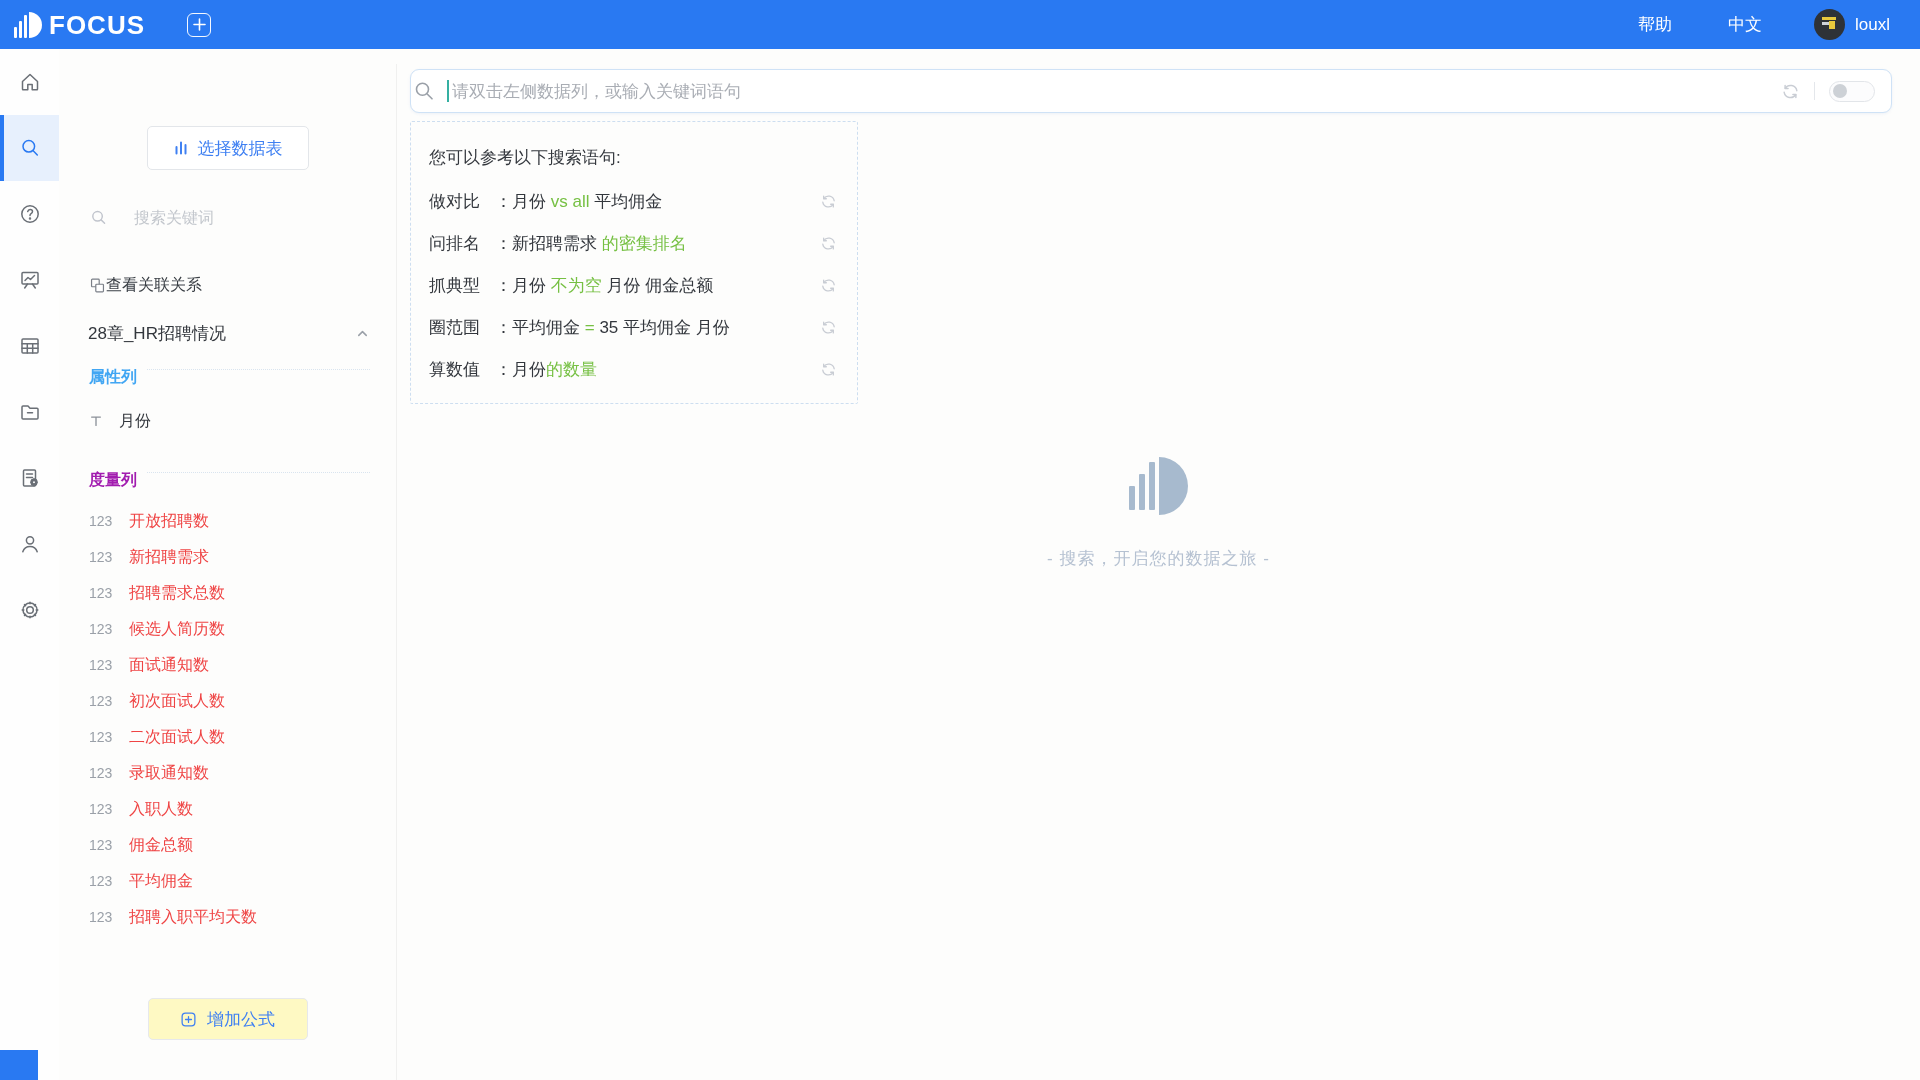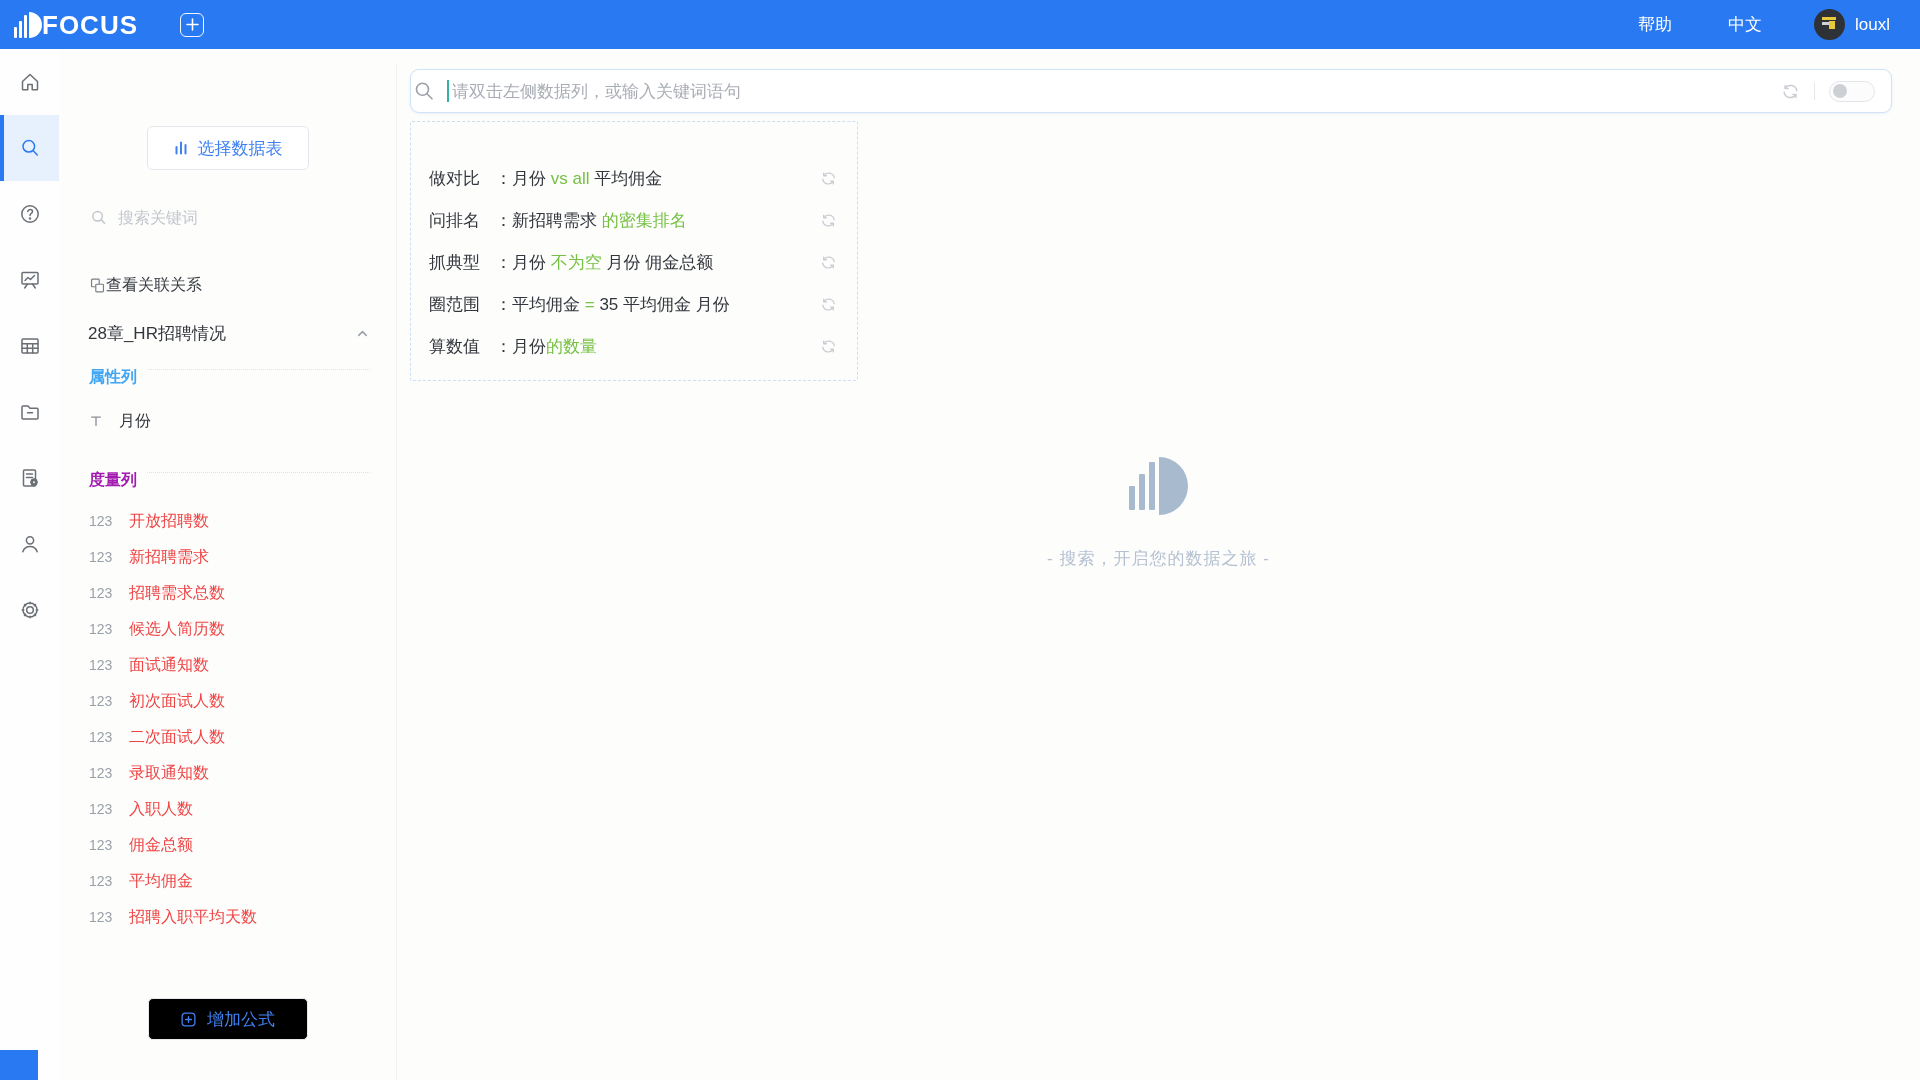--- a/index.html
+++ b/index.html
@@ -11,21 +11,21 @@
       radial-gradient(#efe7c2 0.9px, transparent 1.1px),
       radial-gradient(#dcdcf2 0.9px, transparent 1.1px);
     background-size:12px 6px, 12px 6px;
     background-position:0 0, 6px 3px;
     position:relative;
   }
 
   
   .topbar { position:absolute; top:0; left:0; width:1920px; height:49px;
     background:#2979f2; display:flex; align-items:center; padding:0 30px 0 14px; z-index:10; }
-  .brand { display:flex; align-items:flex-end; }
+  .brand { display:flex; align-items:flex-end; gap:7px; }
   .brand-logo { display:flex; align-items:flex-end; gap:2px; height:26px; }
   .brand-logo i { display:block; background:#fff; width:3px; border-radius:1px; }
   .brand-logo .b1{height:11px} .brand-logo .b2{height:17px} .brand-logo .b3{height:23px}
   .brand-logo .half{ width:13px; height:26px; border-radius:0 13px 13px 0; }
   .brand-name { color:#fff; font-size:26px; font-weight:bold; letter-spacing:1px; line-height:26px; }
   .tb-plus { margin-left:42px; width:24px; height:24px; border:1.6px solid rgba(255,255,255,.95);
     border-radius:6px; display:flex; align-items:center; justify-content:center; cursor:pointer; }
   .tb-plus svg { display:block; }
   .tb-spacer { flex:1; }
   .tb-link { color:#fff; font-size:17px; margin-left:56px; cursor:pointer; }
@@ -50,41 +50,41 @@
   .sidebar { position:absolute; top:64px; left:59px; width:338px; bottom:0;
     border-right:1px solid rgba(0,0,0,.05); padding:0 0 0 0; }
   .select-table-btn { margin:62px auto 0; width:162px; height:44px; background:#fff;
     border:1px solid #e3e6ea; border-radius:5px; display:flex; align-items:center; justify-content:center;
     gap:9px; color:#3f80f2; font-size:17px; cursor:pointer; }
   .select-table-btn svg { stroke:#3f80f2; fill:none; stroke-width:2; stroke-linecap:round; }
   .side-search { margin:38px 26px 0 30px; display:flex; align-items:center; gap:10px;
     padding-bottom:8px; }
   .side-search svg { stroke:#c0c4cc; fill:none; stroke-width:1.5; stroke-linecap:round; flex:none; }
   .side-search input { border:none; outline:none; background:transparent; font-size:16px; width:200px;
-    color:#333; font-family:inherit; }
+    color:#333; font-family:inherit;margin-left:16px; }
   .side-search input::placeholder { color:#c3c7cd; }
   .relations-row { margin:40px 0 0 30px; display:flex; align-items:center; 
     color:#3a3f45; font-size:16px; cursor:pointer; }
   .relations-row svg { stroke:#7a7f87; fill:none; stroke-width:1.4; }
   .dataset-row { margin:26px 26px 0 29px; display:flex; align-items:center; justify-content:space-between;
     color:#33373d; font-size:17px; cursor:pointer; }
   .dataset-row svg { stroke:#9aa0a8; fill:none; stroke-width:1.6; stroke-linecap:round; stroke-linejoin:round; }
   .col-header { margin:22px 26px 0 30px; display:flex; align-items:flex-start; font-size:16px; font-weight:bold; }
   .col-header.attr { color:#41a6f3; }
   .col-header.meas { color:#a21caf; margin-top:36px; }
   .col-header .leader { flex:1; margin-left:10px; border-bottom:1px dotted #d9e4ef; height:1px; transform:translateY(2px); }
   .attr-row { margin:20px 0 0 30px; display:flex; align-items:center; gap:16px; font-size:16px;
     color:#33373d; cursor:pointer; height:26px; }
   .attr-row svg { stroke:#8b9098; fill:none; stroke-width:1.5; stroke-linecap:round; }
   .measure-list { margin:12px 0 0 0; }
   .measure-item { height:36px; display:flex; align-items:center; padding-left:30px; cursor:pointer; }
   .measure-item .num { width:26px; color:#9aa0a8; font-size:14px; flex:none; }
   .measure-item .lbl { margin-left:14px; color:#ef4444; font-size:16px; }
   .add-formula-btn { position:absolute; left:50%; transform:translateX(-50%); bottom:40px;
-    width:160px; height:42px; background:#000000; border:1px solid #e6e8ec; border-radius:5px;
+    width:160px; height:42px; background:#fef9c3; border:1px solid #e6e8ec; border-radius:5px;
     display:flex; align-items:center; justify-content:center; gap:10px; color:#3f80f2; font-size:17px; cursor:pointer; }
   .add-formula-btn svg { stroke:#3f80f2; fill:none; stroke-width:1.5; stroke-linecap:round; }
 
   
   .main { position:absolute; top:49px; left:397px; right:0; bottom:0; }
   .searchbar { margin:20px 28px 0 13px; height:44px; background:#fff;
     border:1px solid #cfe2f6; border-radius:9px; display:flex; align-items:center;
     padding:0 16px 0 2px; box-shadow:0 1px 3px rgba(120,160,210,.12); }
   .searchbar .mag { flex:none; margin-right:12px; }
   .searchbar .mag svg { stroke:#9aa0a8; fill:none; stroke-width:1.6; stroke-linecap:round; display:block; }
@@ -333,20 +333,21 @@
           <path d="M14.1 14.7v-2.8h-2.8"></path>
       </svg>
     </span>
     <span class="sb-divider"></span>
     <span class="toggle">
         <span class="knob"></span>
       </span>
   </div>
 
   <div class="sugg-panel">
+    <div class="sugg-header">您可以参考以下搜索语句:</div>
 
     <div class="sugg-row">
       <span class="sugg-label">做对比</span>
       <span class="sugg-colon">：</span>
       <span class="sugg-text"><span>月份 </span><span class="green">vs all</span><span> 平均佣金</span></span>
       <span class="sugg-refresh">
         <svg width="17" height="17" viewBox="0 0 18 18">
             <path d="M15 8.2A6.1 6.1 0 0 0 4 5.9"></path>
             <path d="M3.9 3.3v2.8h2.8"></path>
             <path d="M3 9.8A6.1 6.1 0 0 0 14 12.1"></path>

